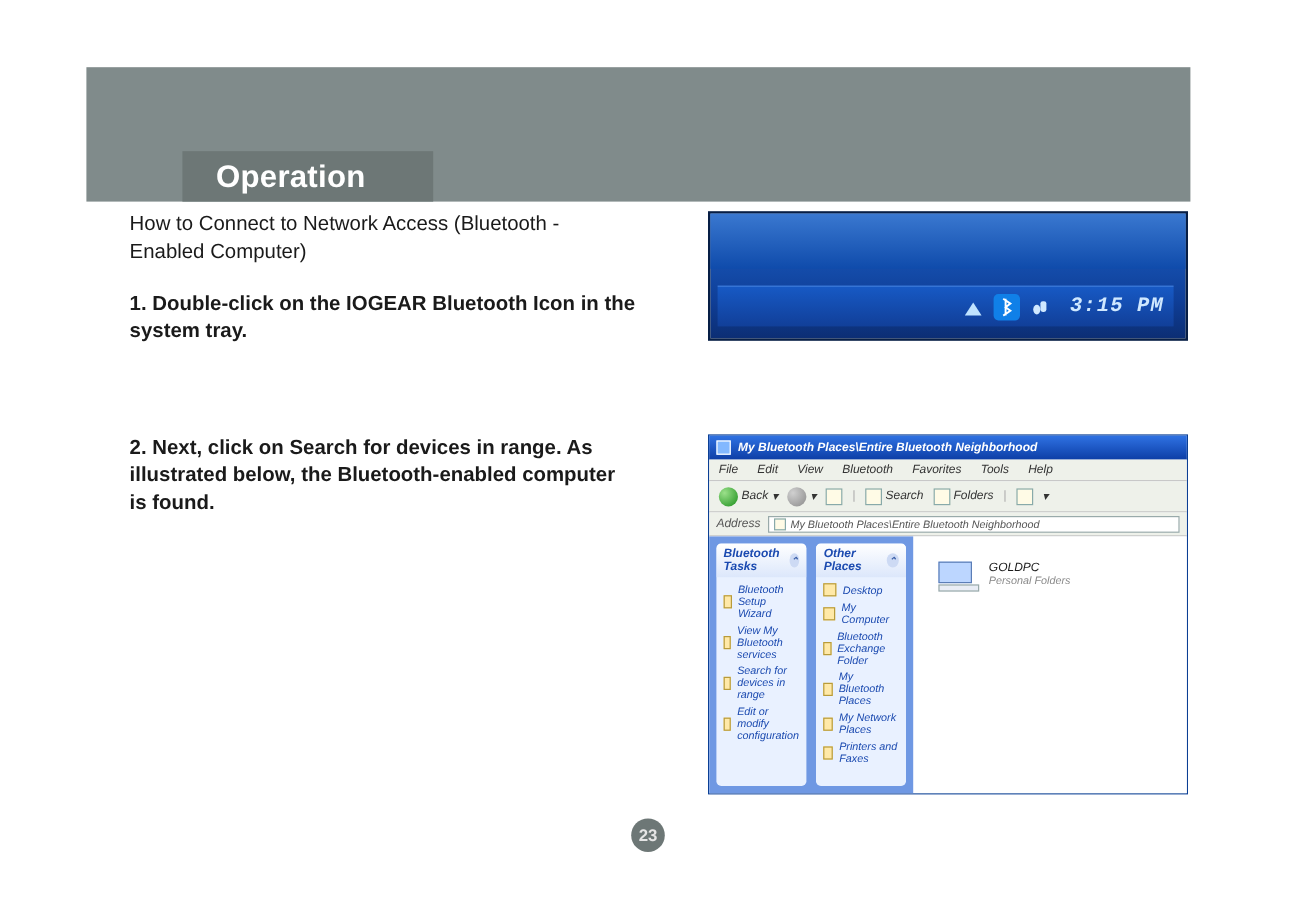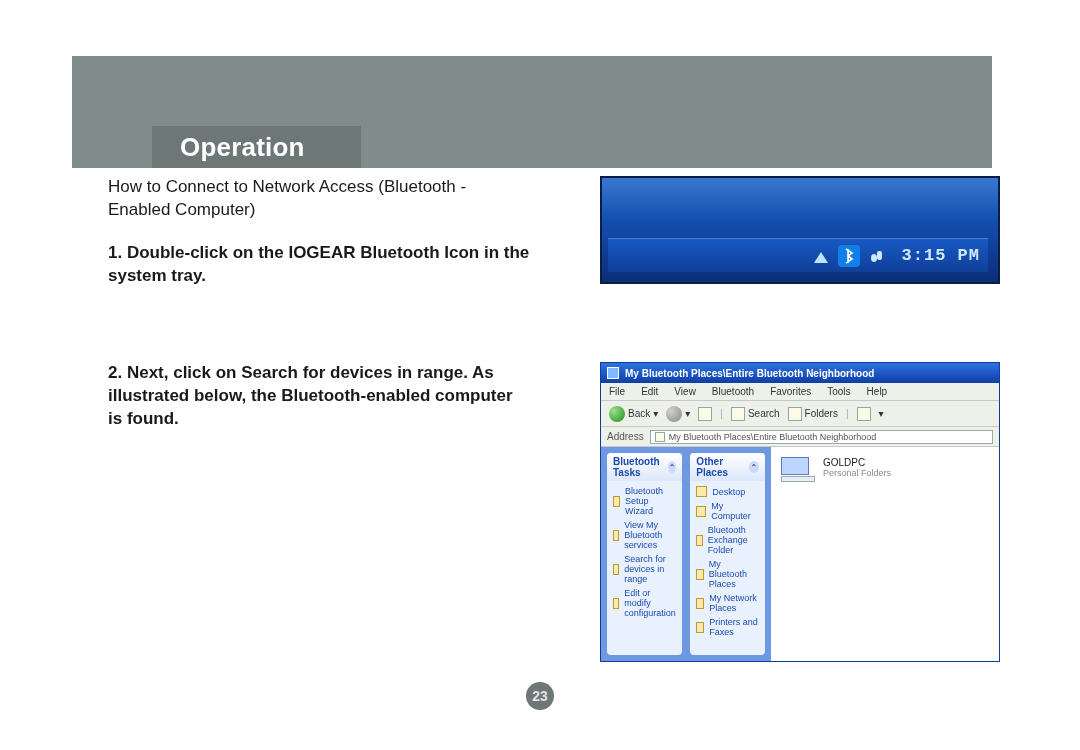--- a/index.html
+++ b/index.html
@@ -46,21 +46,22 @@
   .row1 { top: 176px; }
   .row2 { top: 362px; }
   .left-col {
     width: 460px;
     padding-left: 28px;
     padding-right: 10px;
   }
   .right-col {
     flex: 1;
     display: flex;
-    justify-content: flex-end;
+    justify-content: center;
+    font-style: italic;
   }
   .section-heading {
     margin: 0 0 20px 0;
     font-size: 17px;
     font-weight: normal;
     color: #1a1a1a;
     line-height: 1.35;
   }
   .step-text {
     margin: 0;
@@ -204,21 +205,21 @@
   .panel ul { list-style: none; margin: 0; padding: 3px 6px 6px 6px; }
   .panel li {
     display: flex; align-items: center; gap: 5px;
     color: #1b4ab0; font-size: 9px; padding: 2px 0;
   }
   .li-ico {
     width: 11px; height: 11px; display: inline-block;
     background: #ffe9a8; border: 1px solid #b89b3a;
   }
   .main-area {
-    flex: 1; padding: 10px;
+    flex: 1; padding: 21px;
   }
   .device {
     display: flex; gap: 8px; align-items: flex-start;
   }
   .device .pc {
     width: 34px; height: 28px;
   }
   .device .pc .mon {
     width: 28px; height: 18px; background: #bcd6ff; border: 1px solid #5b7db6;
   }

